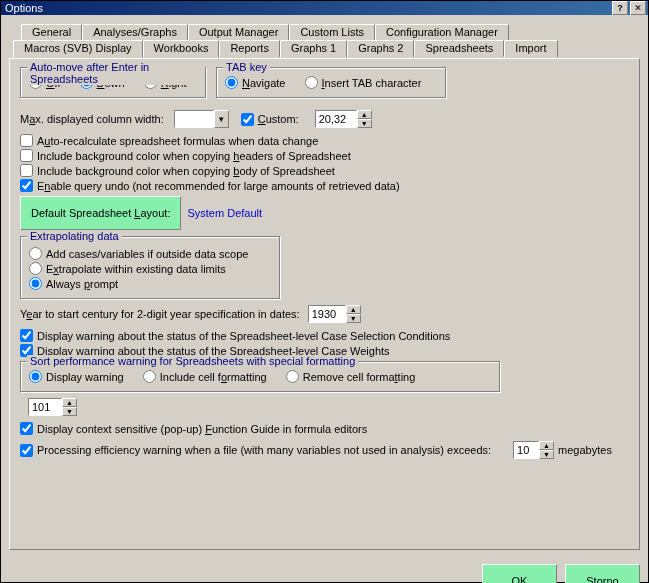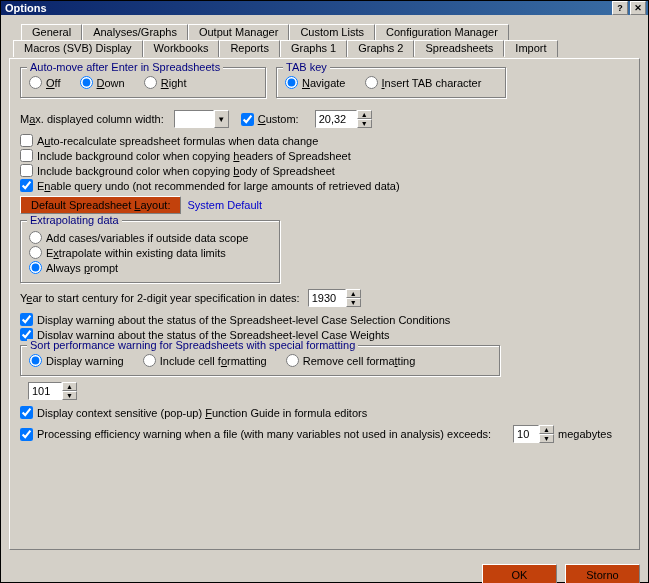--- a/index.html
+++ b/index.html
@@ -20,21 +20,21 @@
     display: flex;
     flex-direction: column;
   }
   .titlebar {
     height: 18px;
     background: linear-gradient(to right, #0a246a, #3a6ea5);
     color: #fff;
     display: flex;
     align-items: center;
     padding: 0 2px;
-    font-weight: bold;
+    font-weight: normal;
   }
   .titlebar .title { flex: 1; padding-left: 2px; }
   .titlebar .btns { display: flex; gap: 2px; }
   .titlebar .btn {
     width: 16px; height: 14px;
     background: #d4d0c8;
     border: 1px solid #808080;
     border-top-color: #fff; border-left-color: #fff;
     font-size: 9px; line-height: 12px; text-align: center;
     font-family: Marlett, Arial;
@@ -116,24 +116,24 @@
     background: #d4d0c8;
     border: 1px solid #fff;
     border-right-color: #808080; border-bottom-color: #808080;
     font-size: 8px; text-align: center; line-height: 15px;
     padding:0;
   }
   .spin { display: inline-flex; }
   .spin .btncol { display:flex; flex-direction:column; }
   .spin .btncol button { height: 9px; line-height:6px; font-size:7px;}
   .btn3d {
-    background: #c2410c;
+    background: #86efac;
     border: 1px solid #808080;
     border-top-color: #fff; border-left-color: #fff;
-    padding: 2px 10px;
+    padding: 10px 10px;
     font-family: inherit; font-size: 11px;
   }
   .linklike { color: #0000cc; margin-left: 6px; }
   .topgroups { display:flex; gap:10px; }
   .topgroups .group { flex: 0 0 auto; }
   .footer {
     display:flex; justify-content:flex-end; gap:8px;
     padding: 6px 8px;
   }
   .footer .btn3d { width: 75px; height: 22px; }
@@ -174,21 +174,21 @@
           <div class="tab">Graphs 1</div>
           <div class="tab">Graphs 2</div>
           <div class="tab active">Spreadsheets</div>
           <div class="tab">Import</div>
         </div>
     </div>
 
     <div class="tabpage">
 
       <div class="topgroups">
-        <div class="group groupnarrow" style="width:246px">
+        <div class="group groupnarrow" style="width:186px">
           <span class="legend blue">Auto-move after Enter in Spreadsheets</span>
           <label class="radio">
             <input type="radio" name="am" style=""> 
               <span><span class="u">O</span>ff</span>
           </label>
           <label class="radio">
             <input type="radio" name="am" checked="" style=""> 
               <span><span class="u">D</span>own</span>
           </label>
           <label class="radio" style="margin-right:0">

